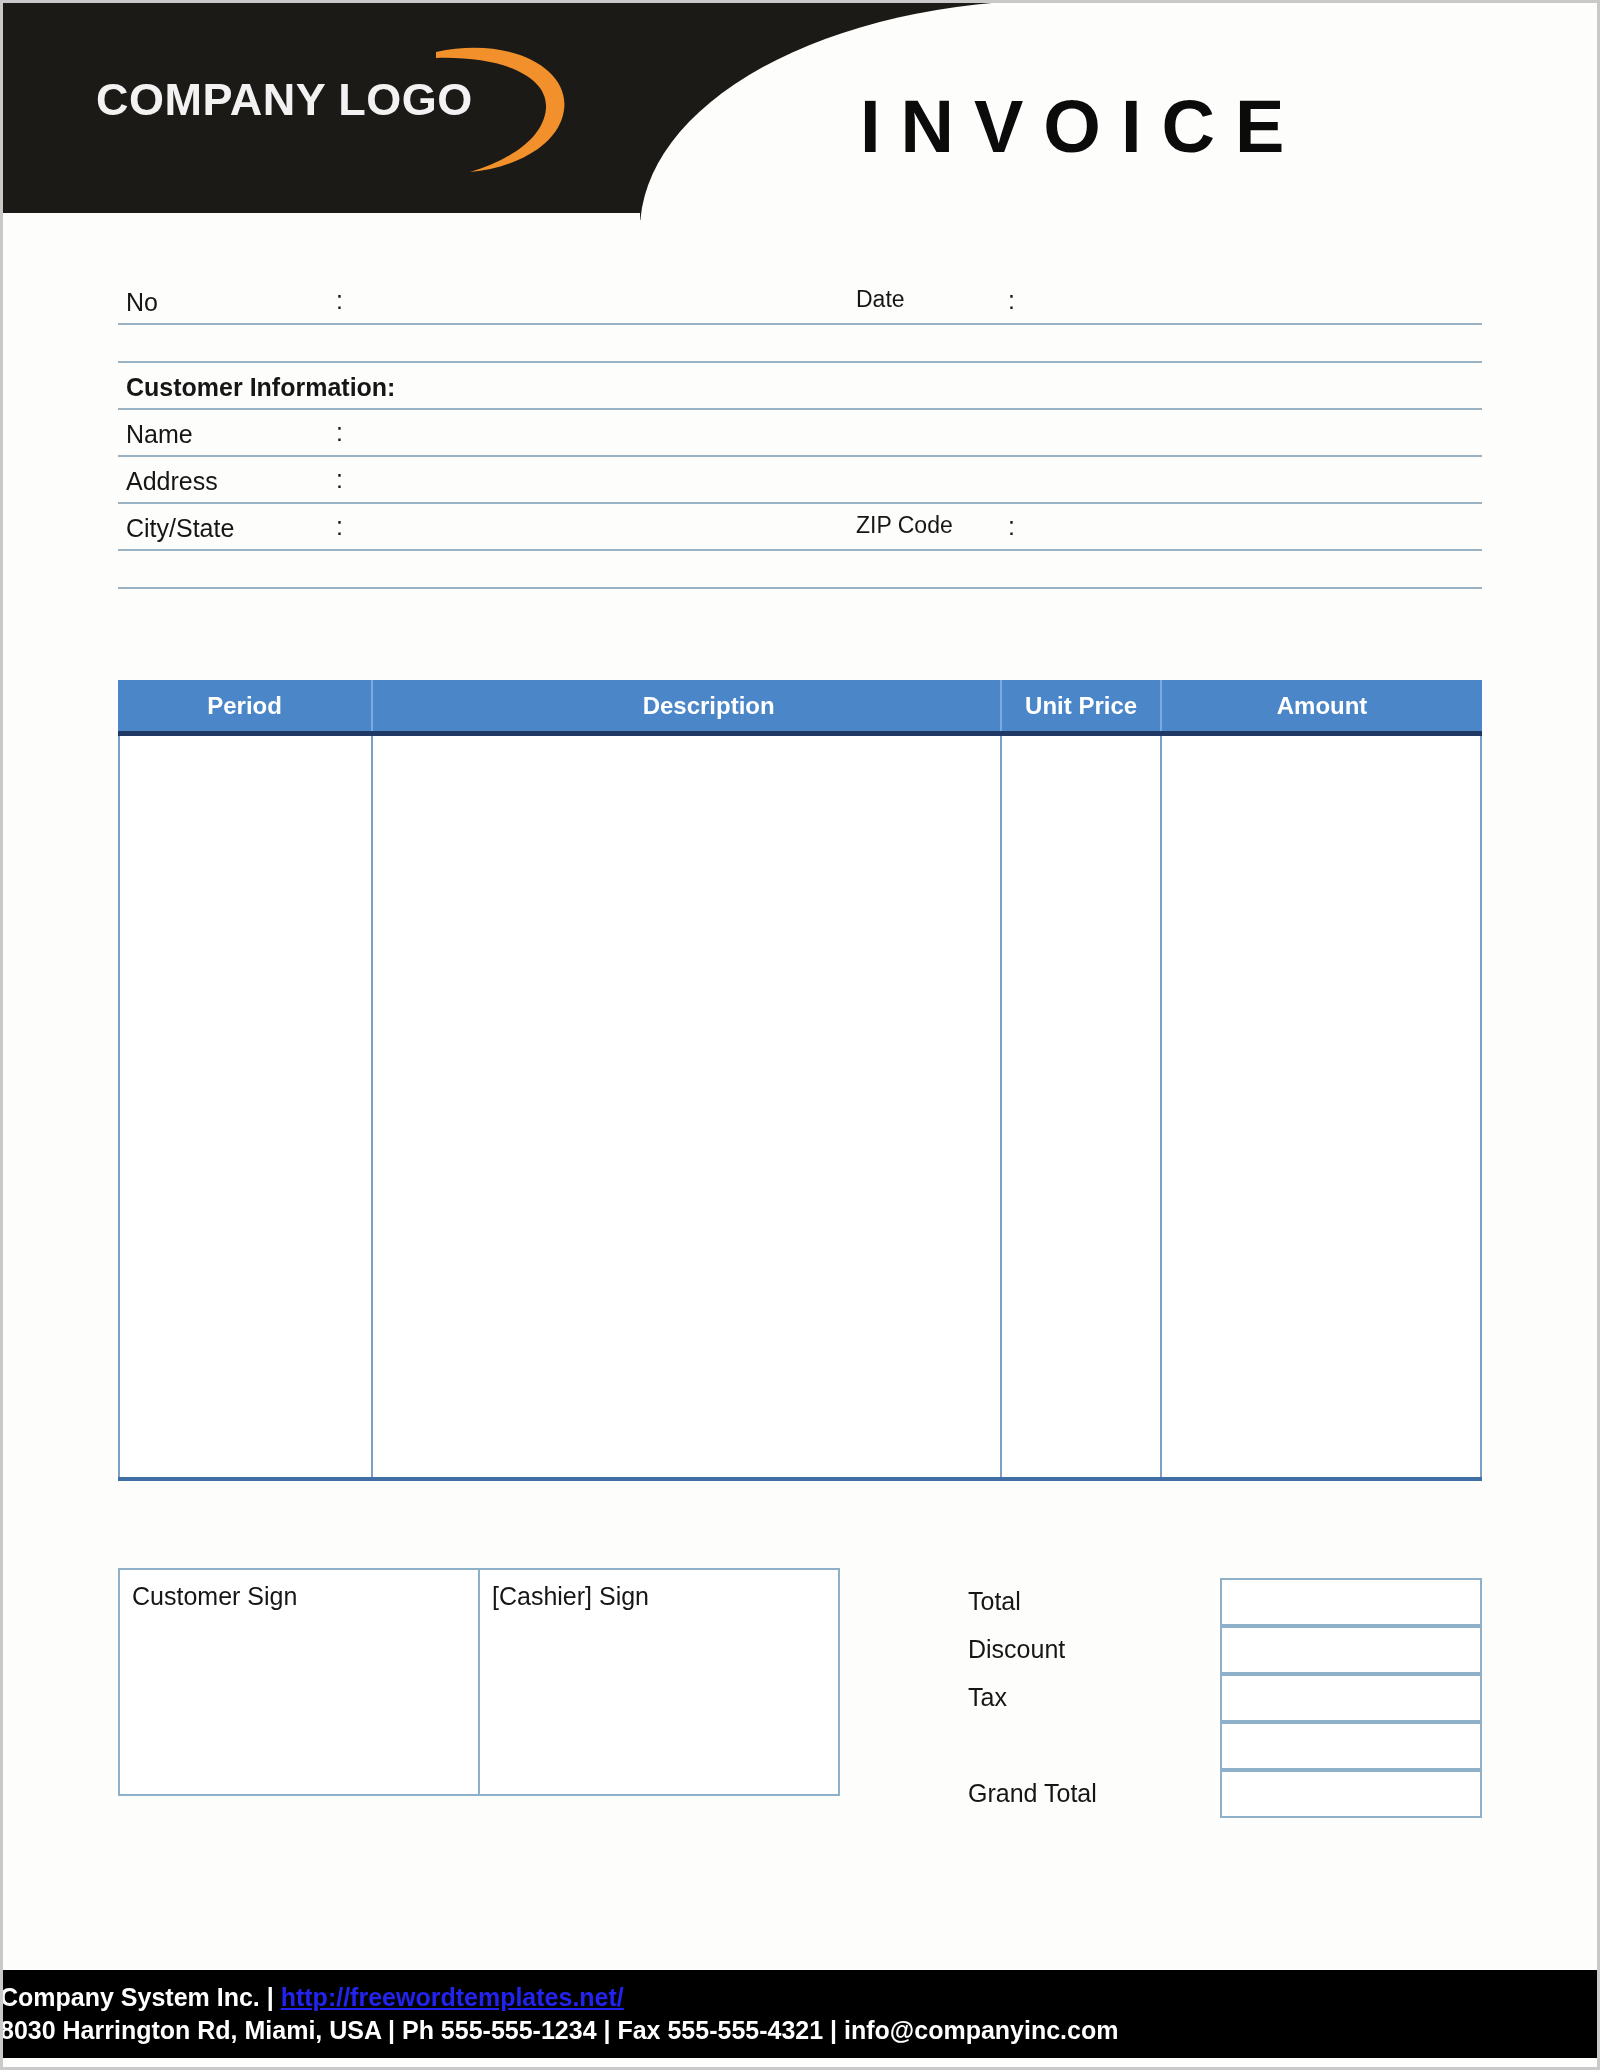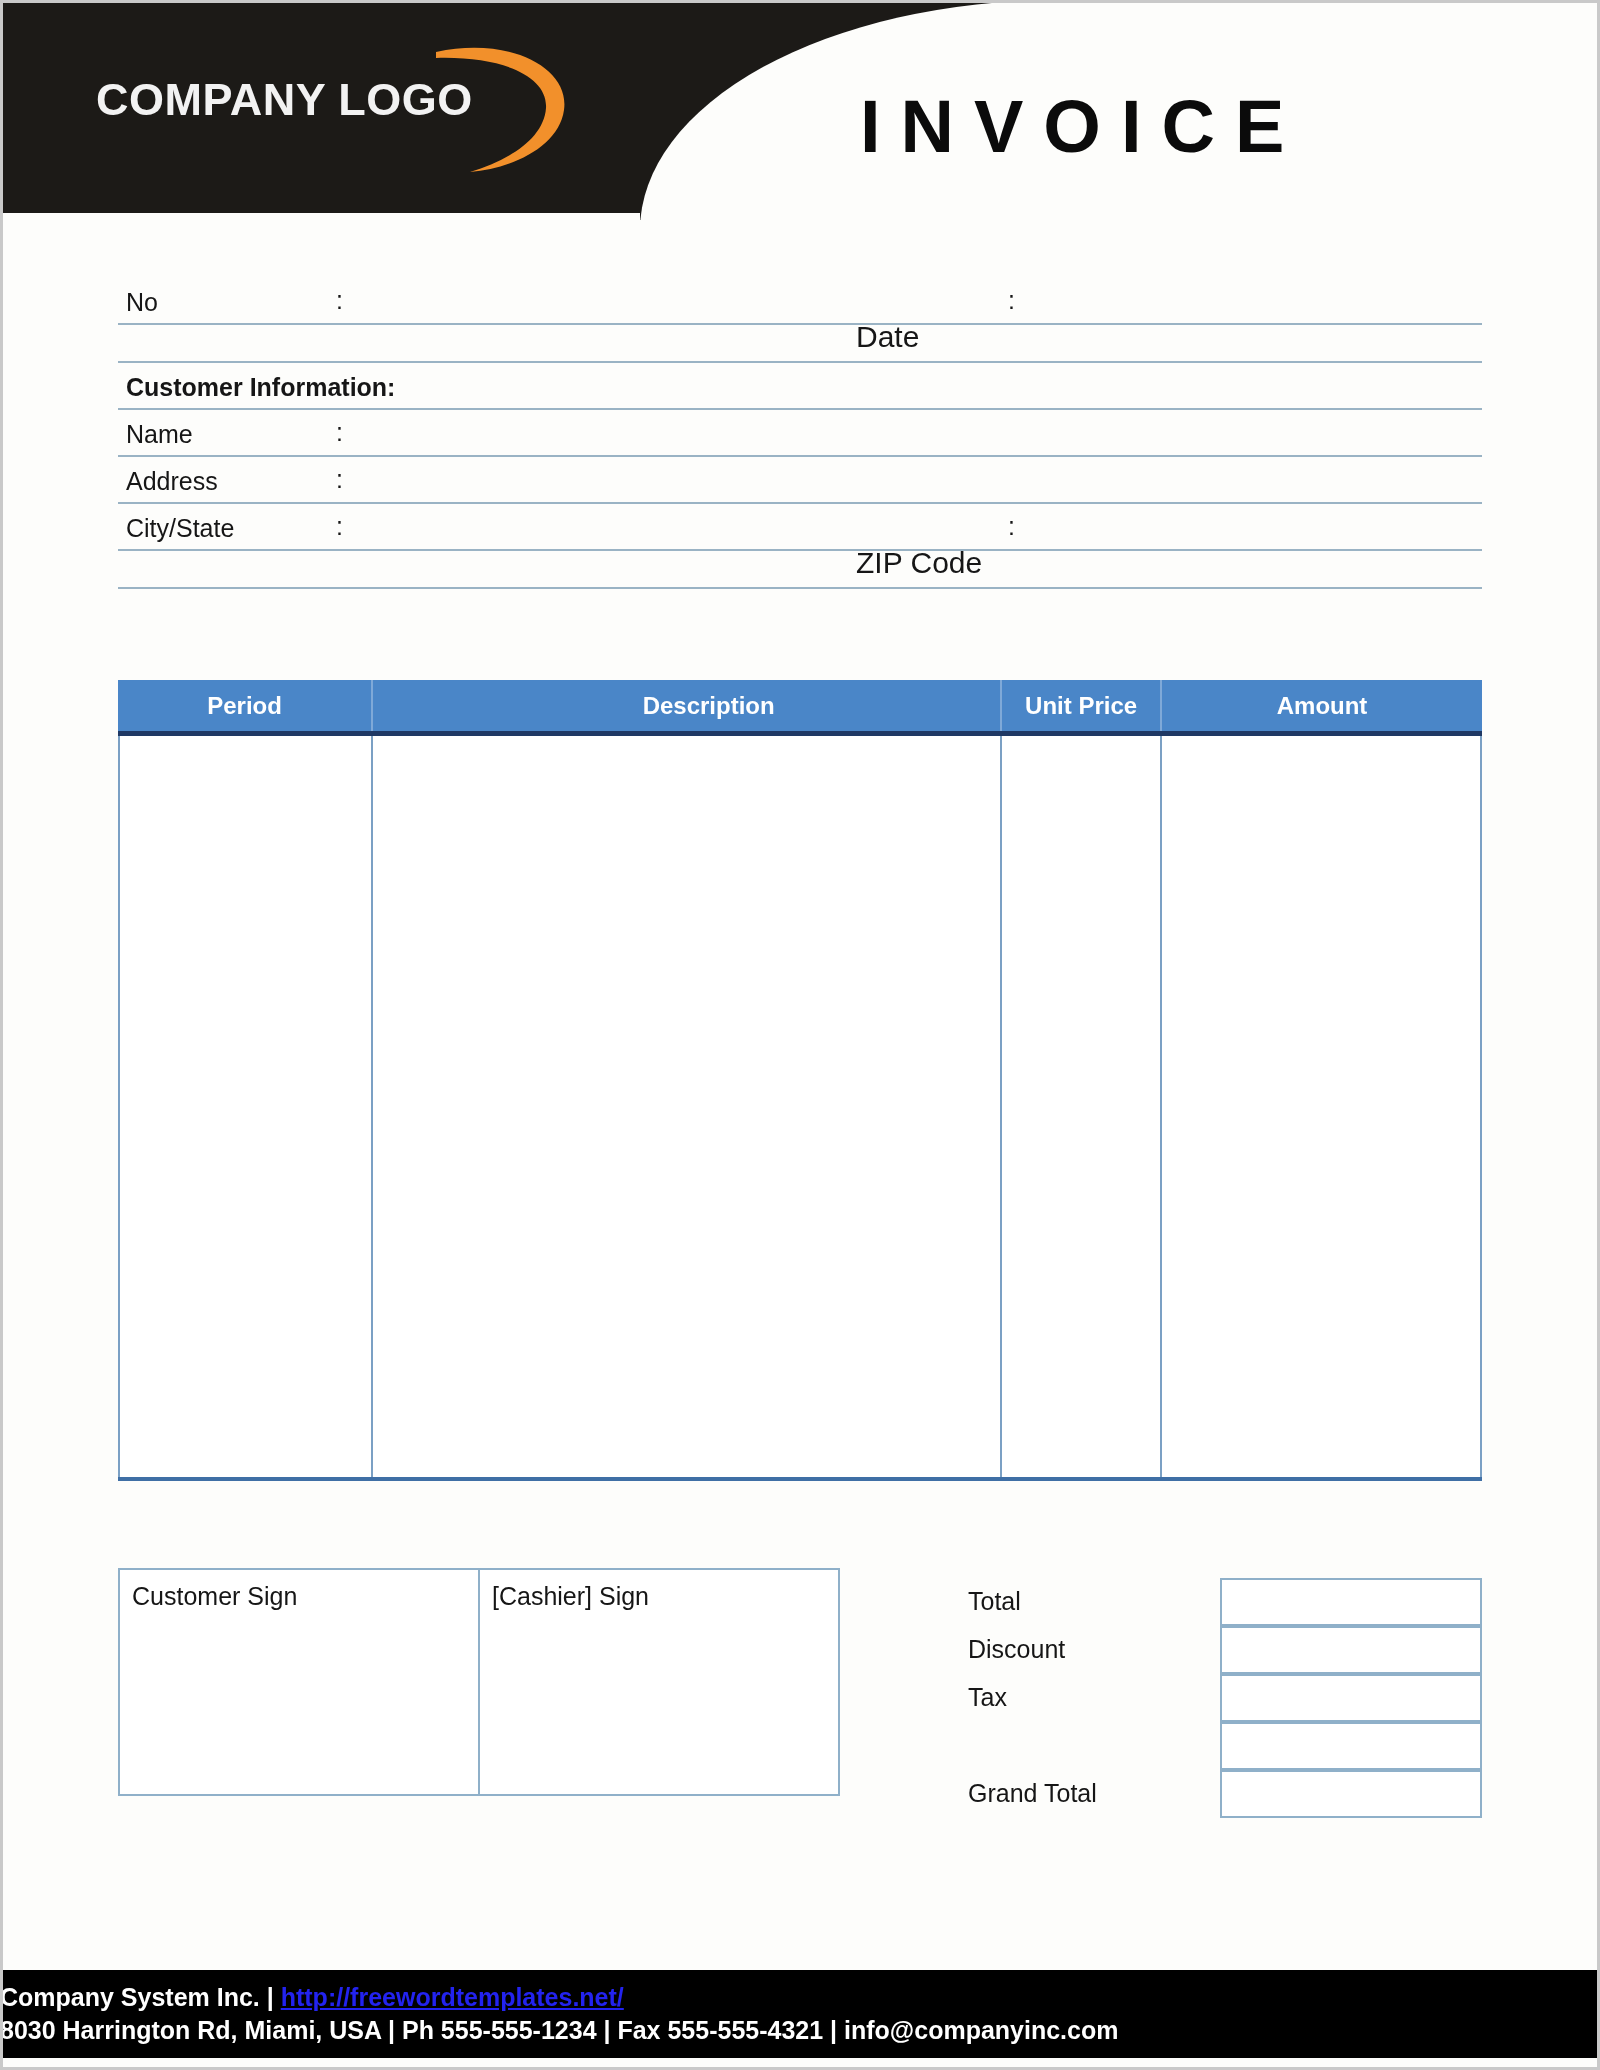--- a/index.html
+++ b/index.html
@@ -134,24 +134,23 @@
     position: absolute;
     left: 218px;
     top: 8px;
     font-size: 25px;
     color: #161616;
   }
   .flabel2 {
     position: absolute;
     left: 738px;
     top: 8px;
-    font-size: 30px;
-    color: #161616;
-    white-space: nowrap;
-    margin-top: 34px;
+    font-size: 23px;
+    color: #161616;
+    white-space: nowrap;
   }
   .fcolon2 {
     position: absolute;
     left: 890px;
     top: 8px;
     font-size: 25px;
     color: #161616;
   }
 
   

